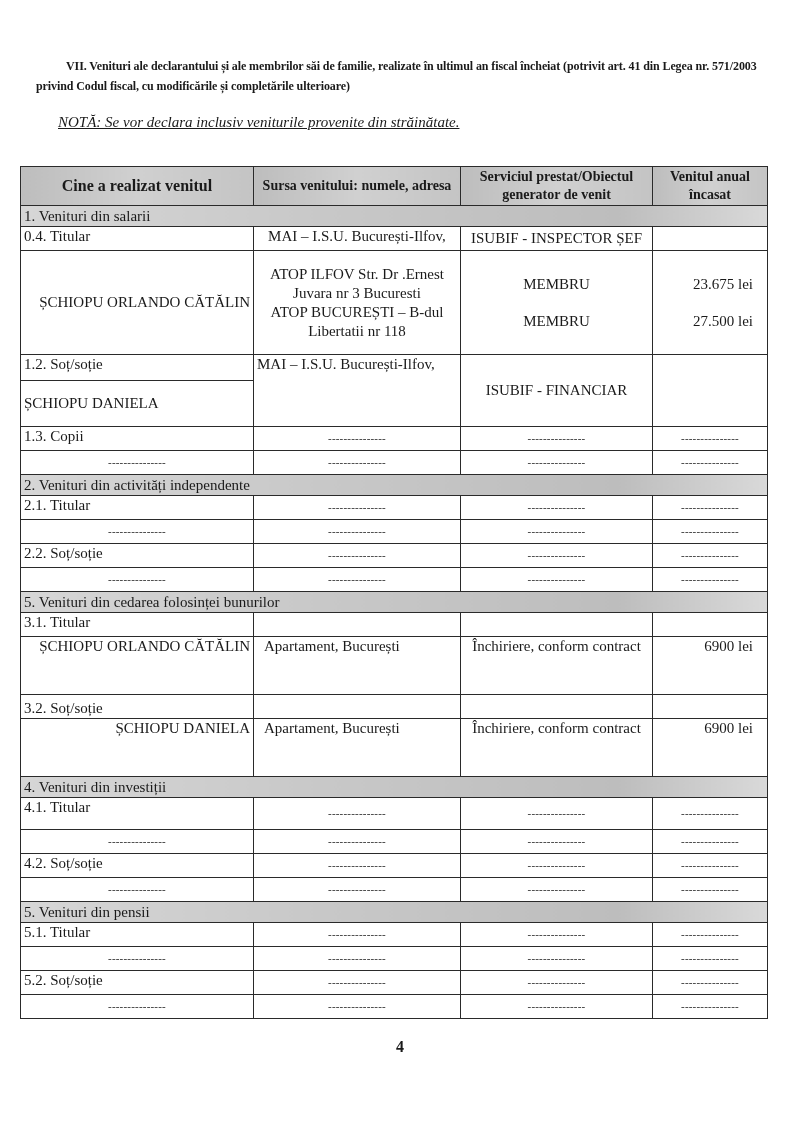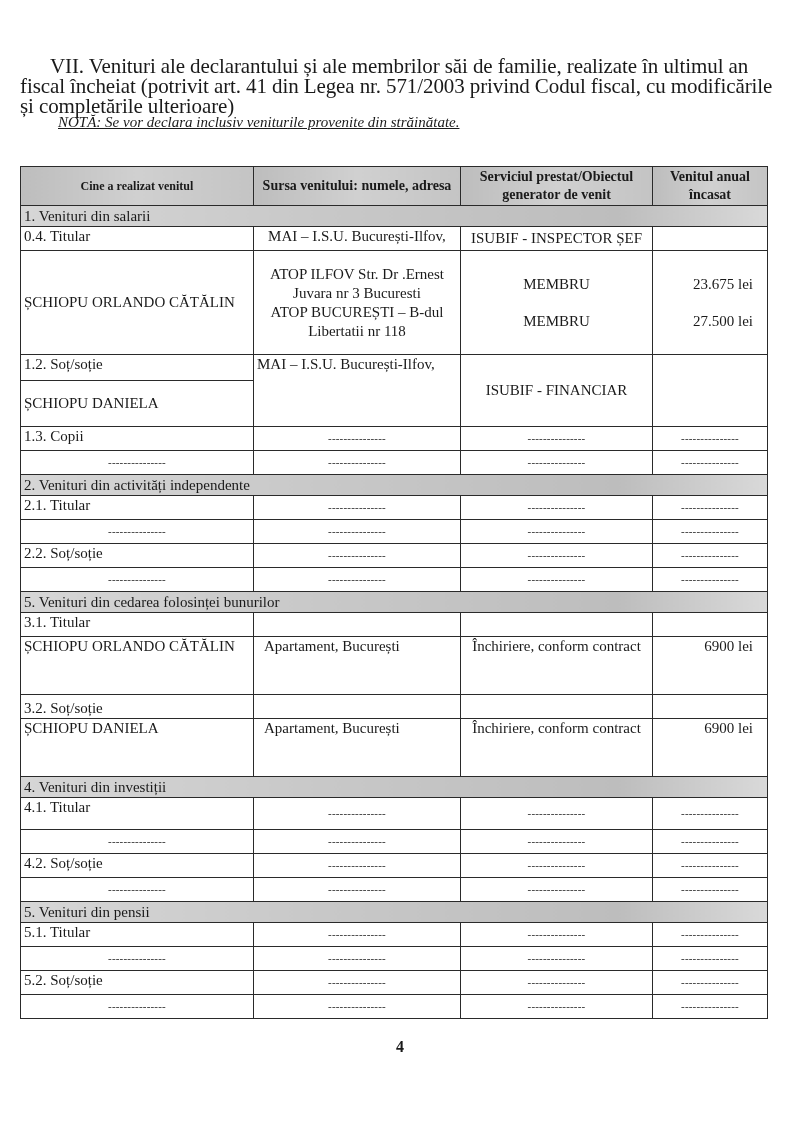--- a/index.html
+++ b/index.html
@@ -1,51 +1,51 @@
 <!DOCTYPE html>
 <html><head>
 <meta charset="utf-8">
 <style>
   html, body { margin: 0; padding: 0; background: #ffffff; }
   body {
     width: 800px; height: 1132px; position: relative; overflow: hidden;
     font-family: "Liberation Serif", serif; color: #1a1a1a;
   }
   .title {
-    position: absolute; left: 20px; top: 56px; width: 760px;
-    font-weight: normal; font-size: 21px; line-height: 20px;
+    position: absolute; left: 36px; top: 56px; width: 760px;
+    font-weight: bold; font-size: 12px; line-height: 20px;
     text-indent: 30px; letter-spacing: -0.1px;
   }
   .note {
     position: absolute; left: 58px; top: 114px;
     font-style: italic; font-size: 15px; text-decoration: underline;
   }
   table.inc {
     position: absolute; left: 20px; top: 166px;
     width: 747px; border-collapse: collapse; table-layout: fixed;
     font-size: 15px;
   }
   table.inc td, table.inc th {
     border: 1.3px solid #2a2a2a; padding: 0 3px; vertical-align: top;
     line-height: 19px;
   }
   table.inc th {
     background: linear-gradient(90deg, #bdbdbd 0%, #d0d0d0 50%, #c4c4c4 100%);
     font-weight: bold; font-size: 14px; text-align: center; vertical-align: middle;
     height: 38px; line-height: 18px;
   }
-  .hdr-row th:first-child { font-size: 12px; margin-top: 44px; }
+  .hdr-row th:first-child { font-size: 16px; margin-top: 44px; }
   tr.section td {
     background: linear-gradient(90deg, #d6d6d6 0%, #c8c8c8 40%, #bdbdbd 80%, #d9d9d9 100%);
     font-size: 15px; height: 20px; line-height: 20px;
   }
   .c { text-align: center; }
   .r { text-align: right; padding-right: 14px !important; }
   .dash { font-size: 11px; letter-spacing: 0.2px; text-align: center; vertical-align: middle !important; }
-  .name { text-align: left; }
+  .name { text-align: right; }
   .page-num {
     position: absolute; left: 0; width: 800px; top: 1038px;
     text-align: center; font-weight: bold; font-size: 16px;
   }
   .mid { vertical-align: middle !important; }
 </style>
 </head>
 <body>
 
 <div class="title">VII. Venituri ale declarantului și ale membrilor săi de familie, realizate în ultimul an fiscal încheiat (potrivit art. 41 din Legea nr. 571/2003 privind Codul fiscal, cu modificările și completările ulterioare)</div>

